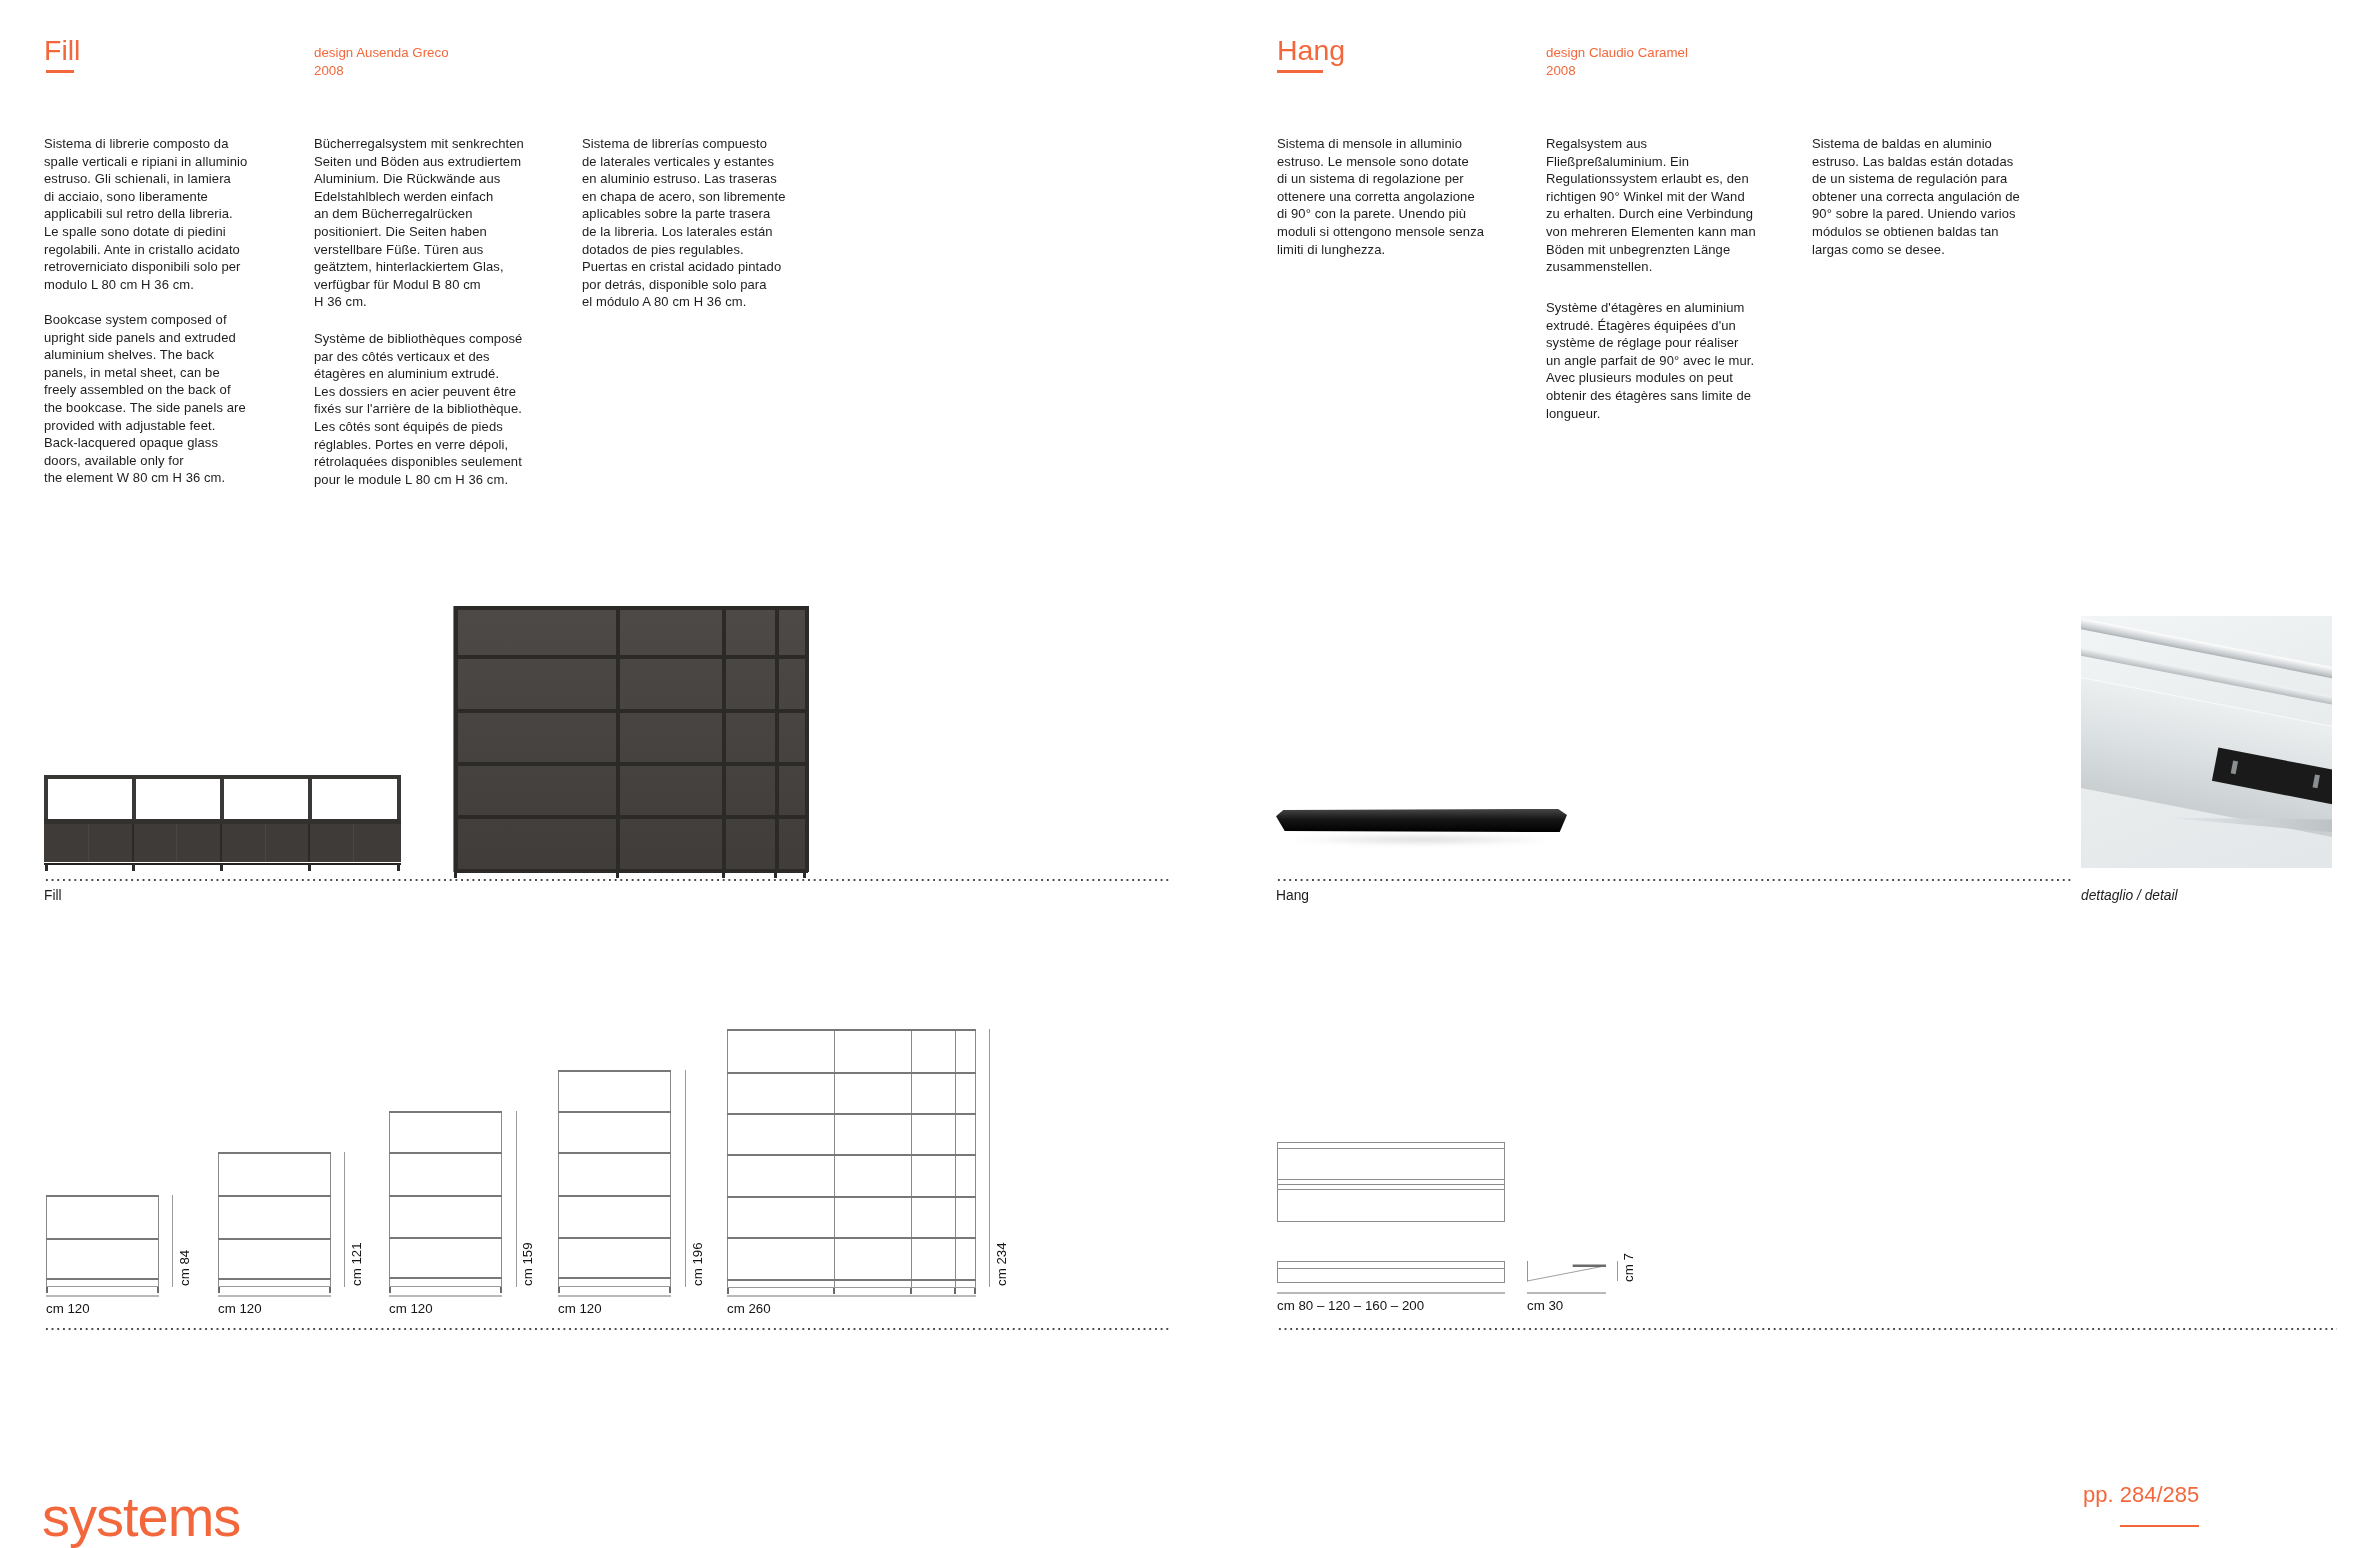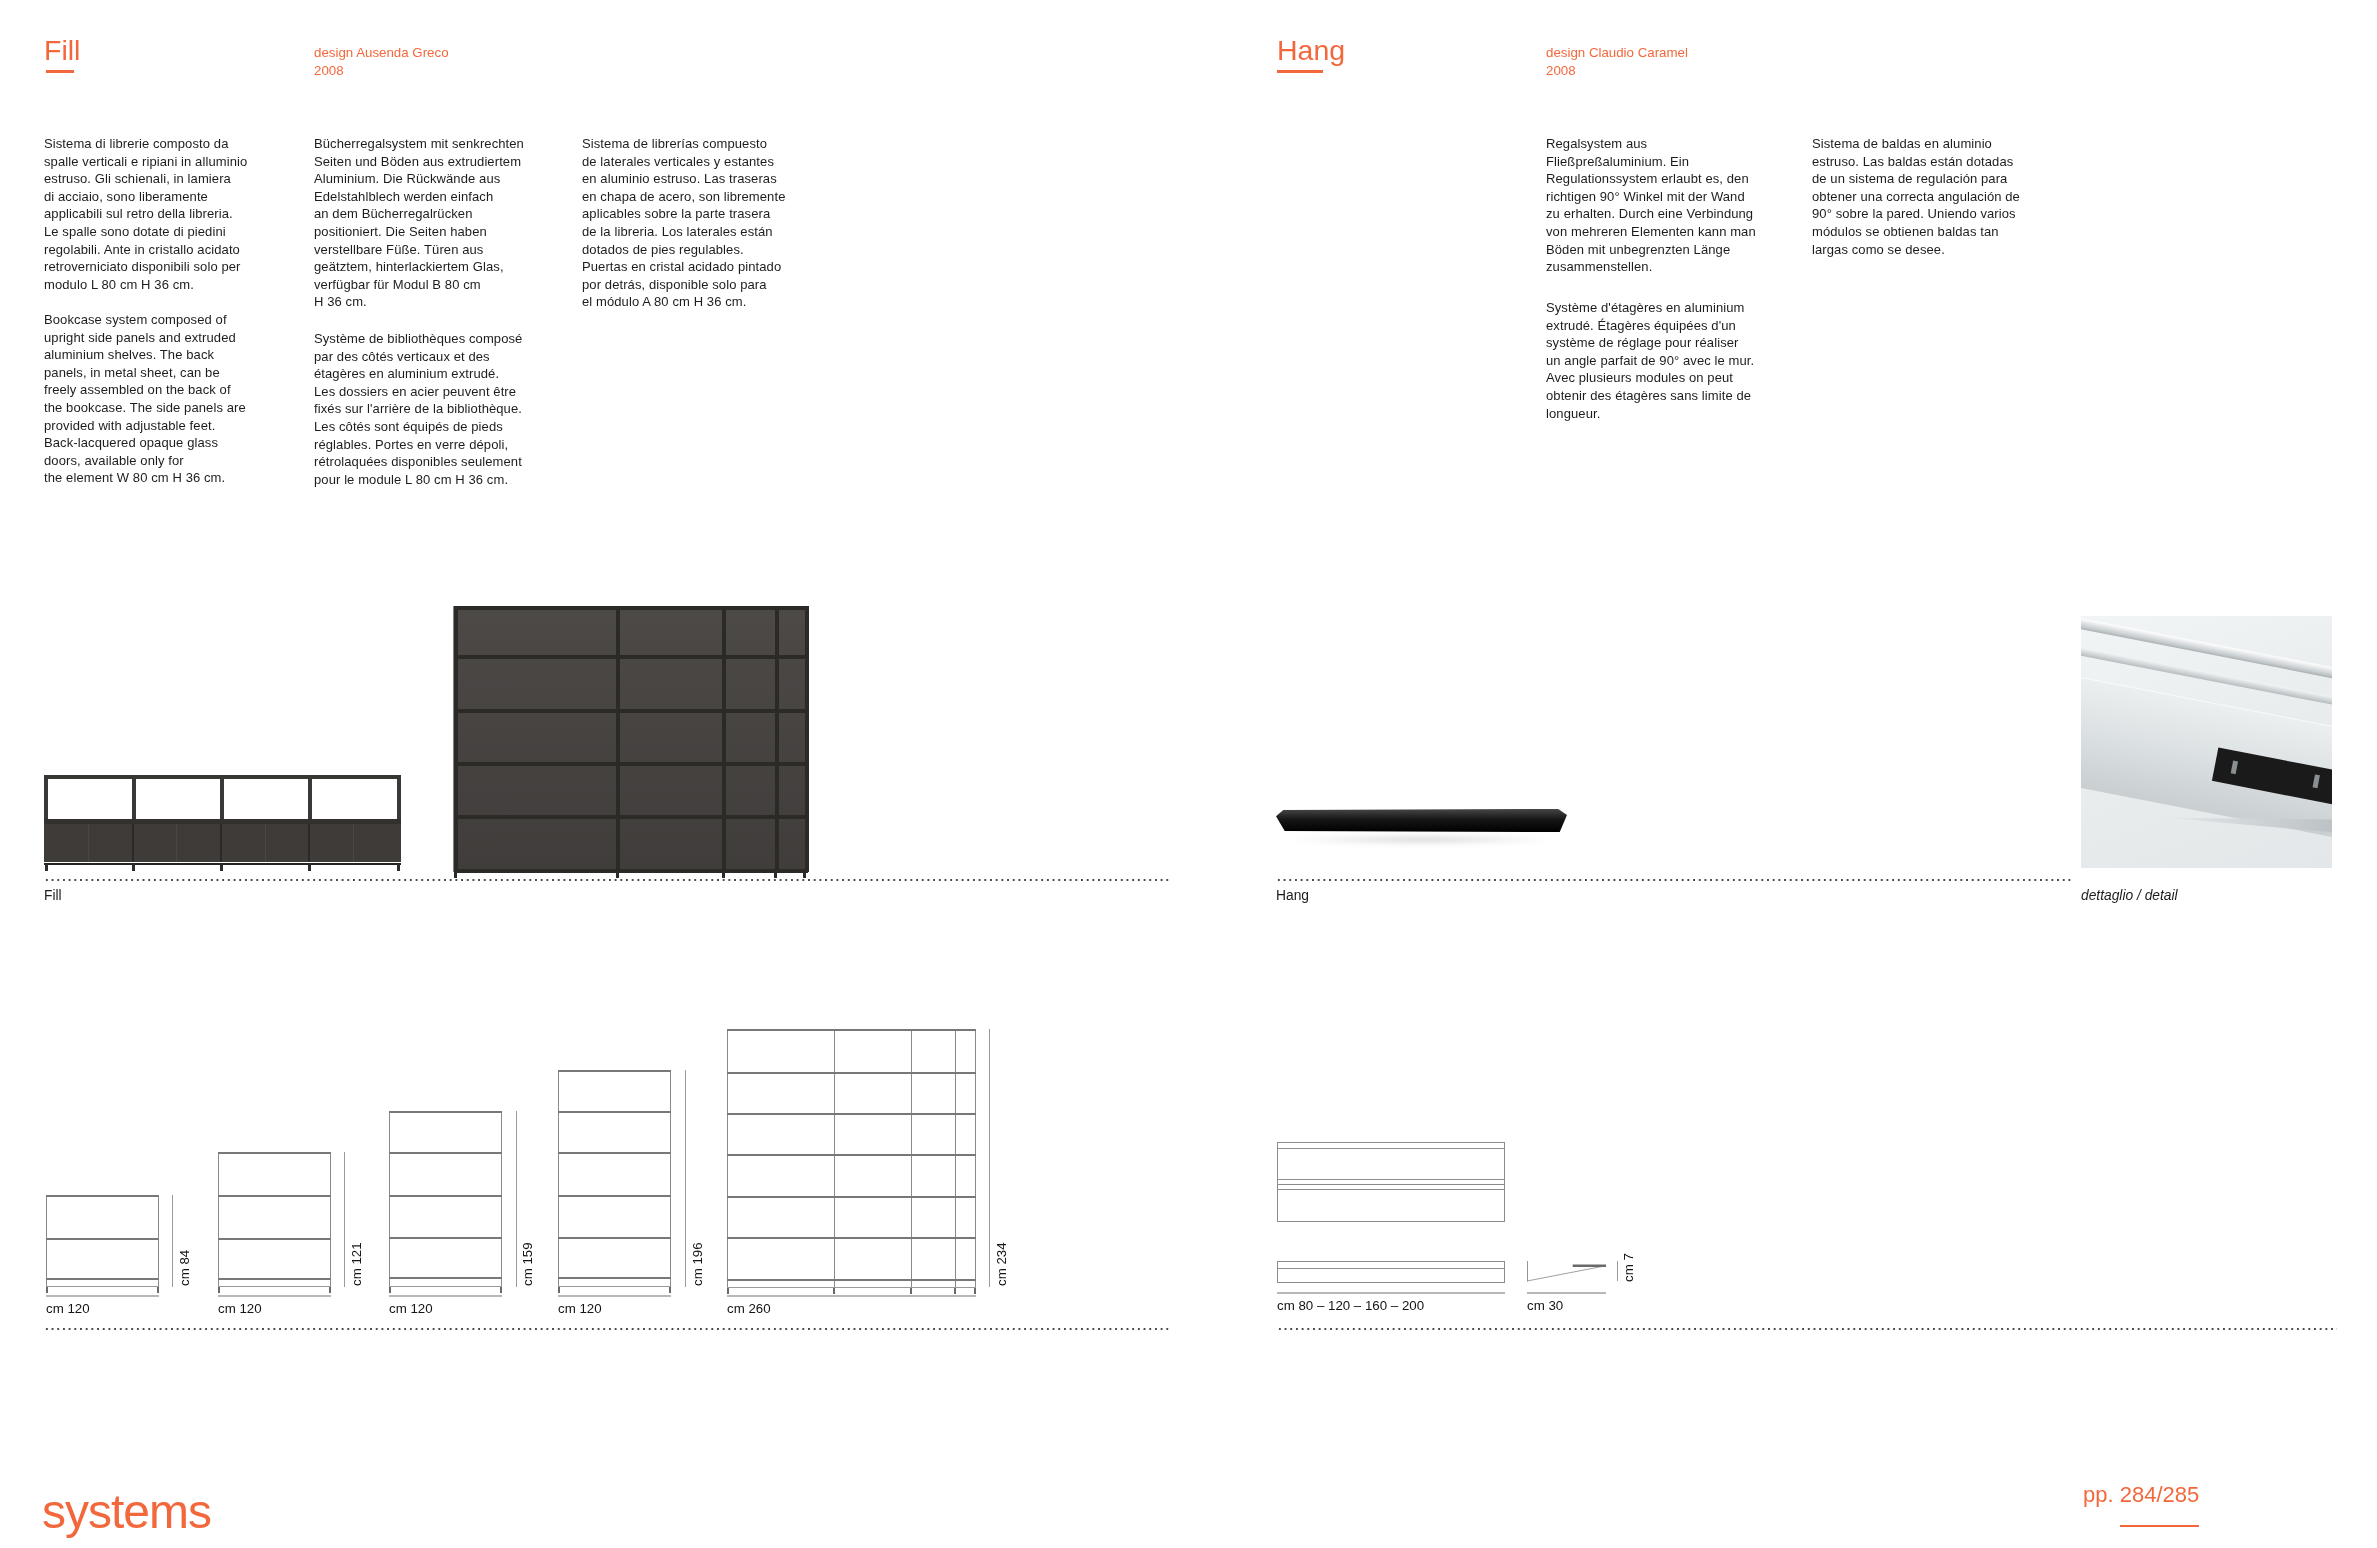--- a/index.html
+++ b/index.html
@@ -21,21 +21,21 @@
           font-size:13.3px; color:#141414; white-space:nowrap; }
   .mbar { position:absolute; height:1.9px; background:#b8b8b8; }
   .hline { position:absolute; width:1px; background:#9a9a9a; }
   .fd { position:absolute; }
   .fd .v { position:absolute; top:0; bottom:0; width:1px; background:var(--line); }
   .fd .h { position:absolute; left:0; right:0; height:1.9px; background:#787878; }
   .fd .hb { position:absolute; left:0; right:0; bottom:0; height:1px; background:#9a9a9a; }
   .fd .ft { position:absolute; bottom:-5.7px; width:1.9px; height:5.7px; background:#6a6a6a; }
   .hd { position:absolute; border:1px solid #8c8c8c; }
   .hd .il { position:absolute; left:0; right:0; height:1px; background:#8c8c8c; }
-  .wordmark { font-size:48px; letter-spacing:-1px; color:var(--accent); }
+  .wordmark { font-size:56px; letter-spacing:-1px; color:var(--accent); }
   .ppref { font-size:22px; color:var(--accent); }
   .ppref .pages { border-bottom:2.4px solid var(--accent); padding-bottom:18px; }
 </style>
 </head>
 <body>
 
 <div class="page">
 
   <div class="abs title" style="left:44px;top:36px;">Fill</div>
   <div class="abs title-rule" style="left:46px;top:70px;width:27.6px;"></div>
@@ -238,20 +238,27 @@
 
   <div class="abs dots" style="left:44px;top:1328px;width:1128px;"></div>
 
   <div class="abs title" style="left:1277px;top:36px;">Hang</div>
   <div class="abs title-rule" style="left:1277px;top:70px;width:46px;"></div>
   <div class="abs credit" style="left:1546px;top:44px;">
     <div>design Claudio Caramel</div>
     <div>2008</div>
   </div>
 
+  <div class="abs para" style="left:1277px;top:135px;">Sistema di mensole in alluminio
+estruso. Le mensole sono dotate
+di un sistema di regolazione per
+ottenere una corretta angolazione
+di 90° con la parete. Unendo più
+moduli si ottengono mensole senza
+limiti di lunghezza.</div>
   <div class="abs para" style="left:1546px;top:135px;">Regalsystem aus
 Fließpreßaluminium. Ein
 Regulationssystem erlaubt es, den
 richtigen 90° Winkel mit der Wand
 zu erhalten. Durch eine Verbindung
 von mehreren Elementen kann man
 Böden mit unbegrenzten Länge
 zusammenstellen.</div>
   <div class="abs para" style="left:1812px;top:135px;">Sistema de baldas en aluminio
 estruso. Las baldas están dotadas

